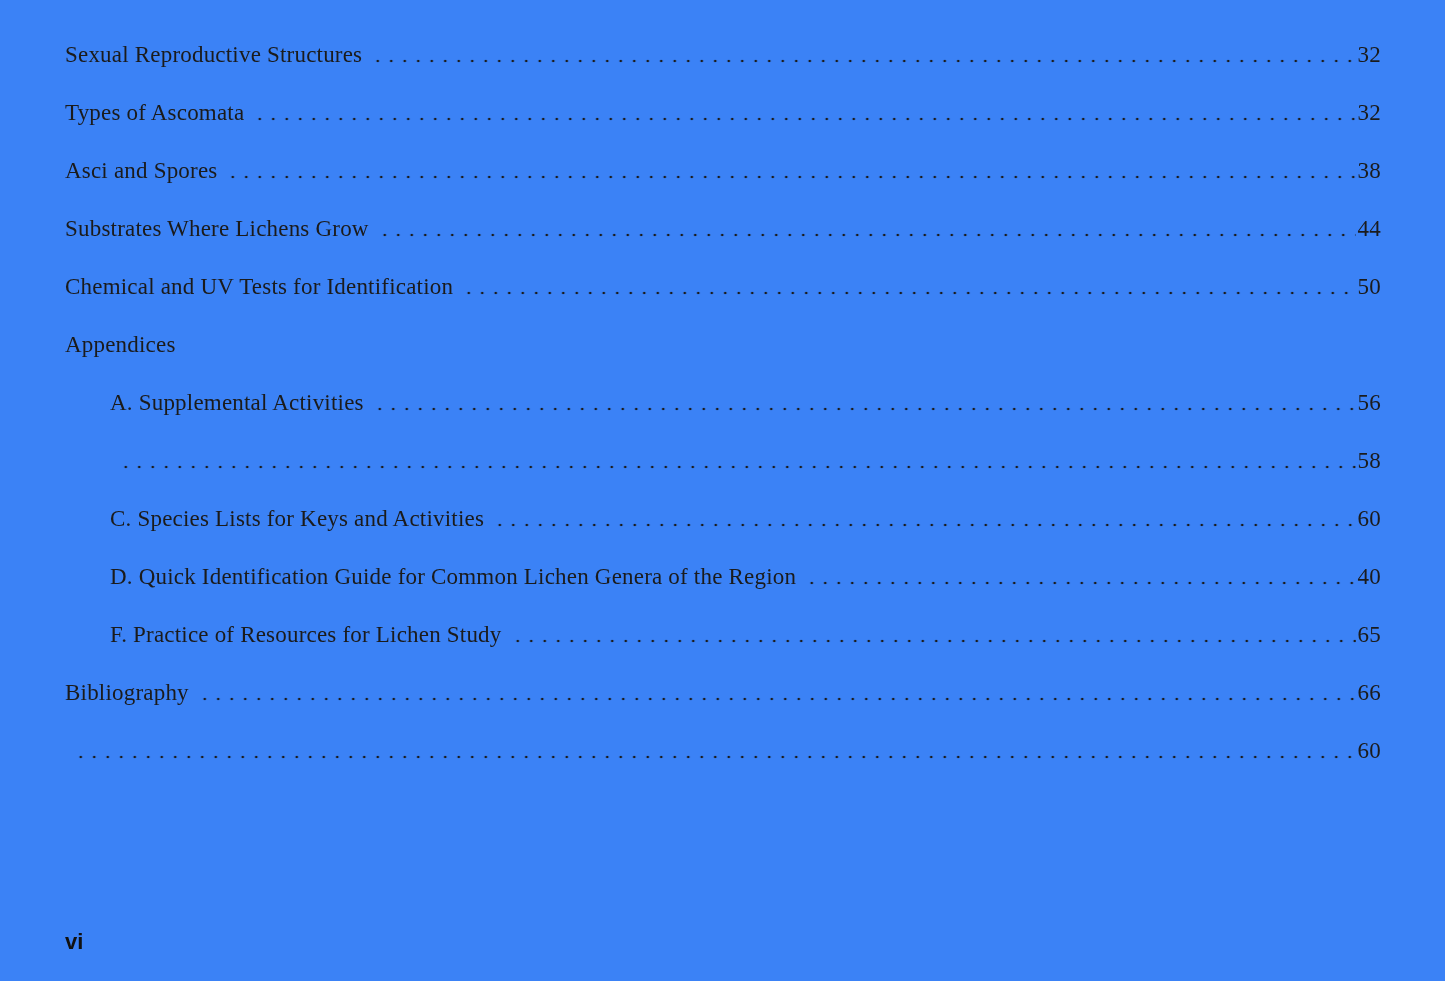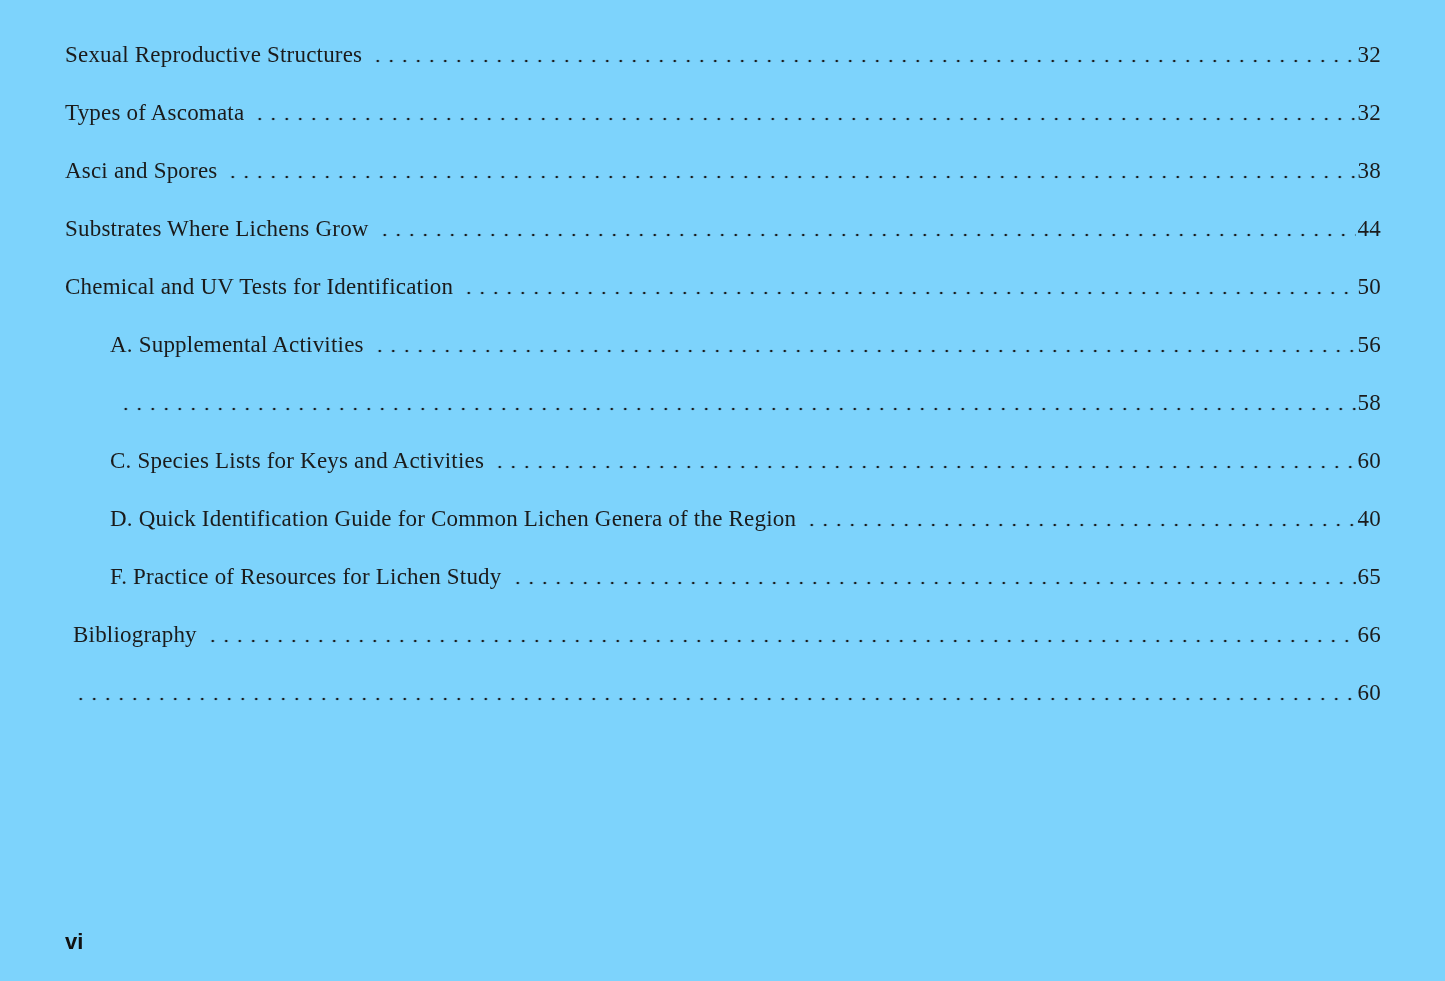--- a/index.html
+++ b/index.html
@@ -11,21 +11,21 @@
     height: 981px;
     position: relative;
     background: #ffffff;
     font-family: "Liberation Serif", serif;
     color: #1b1b1b;
     overflow: hidden;
   }
   .page {
     position: absolute;
     inset: 0;
-    background: #7dd3fc;
+    background: #3b82f6;
   }
   .toc {
     position: absolute;
     left: 65px;
     right: 64px;
     top: 42px;
   }
   .toc-row {
     display: flex;
     align-items: baseline;
@@ -35,21 +35,20 @@
     line-height: 26px;
     letter-spacing: 0.2px;
     white-space: nowrap;
   }
   .toc-row.indent {
     padding-left: 45px;
     justify-content: flex-end;
   }
   .toc-row.extra-gap {
     margin-top: 9px;
-    margin-left: 8px;
   }
   .toc-label {
     flex: 0 0 auto;
   }
   .toc-leader {
     flex: 1 1 auto;
     align-self: stretch;
     margin-left: 7px;
     margin-right: 2px;
     background-image: radial-gradient(circle, #1b1b1b 1.3px, rgba(0,0,0,0) 1.6px);
@@ -94,20 +93,24 @@
       <div class="toc-row">
     <span class="toc-label">Substrates Where Lichens Grow</span>
     <span class="toc-leader"></span>
     <span class="toc-page">44</span>
   </div>
       <div class="toc-row">
     <span class="toc-label">Chemical and UV Tests for Identification</span>
     <span class="toc-leader"></span>
     <span class="toc-page">50</span>
   </div>
+      <div class="toc-row">
+    <span class="toc-label">Appendices</span>
+
+  </div>
       <div class="toc-row indent">
     <span class="toc-label">A. Supplemental Activities</span>
     <span class="toc-leader"></span>
     <span class="toc-page">56</span>
   </div>
       <div class="toc-row indent">
     <span class="toc-leader"></span>
     <span class="toc-page">58</span>
   </div>
       <div class="toc-row indent">

